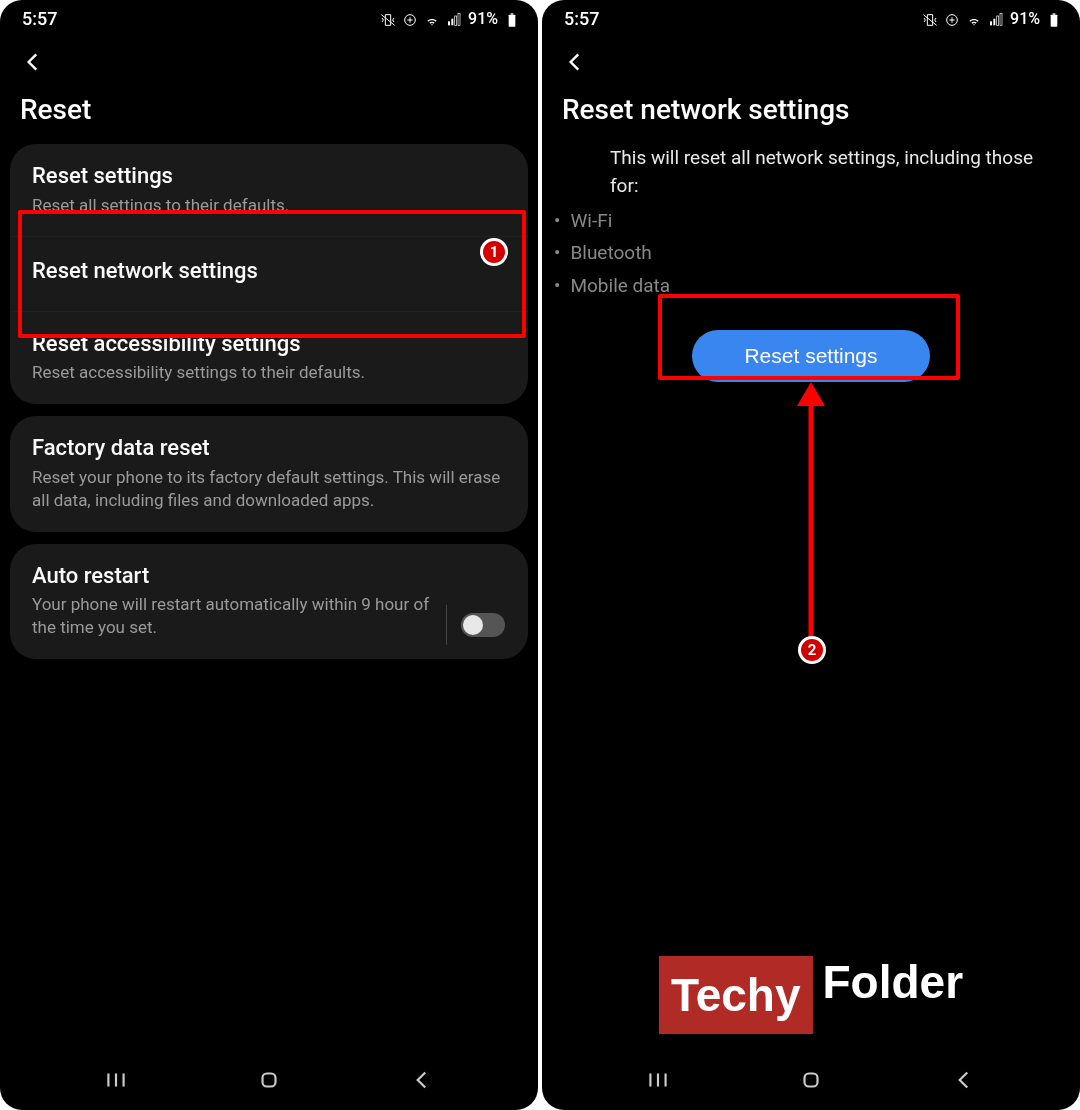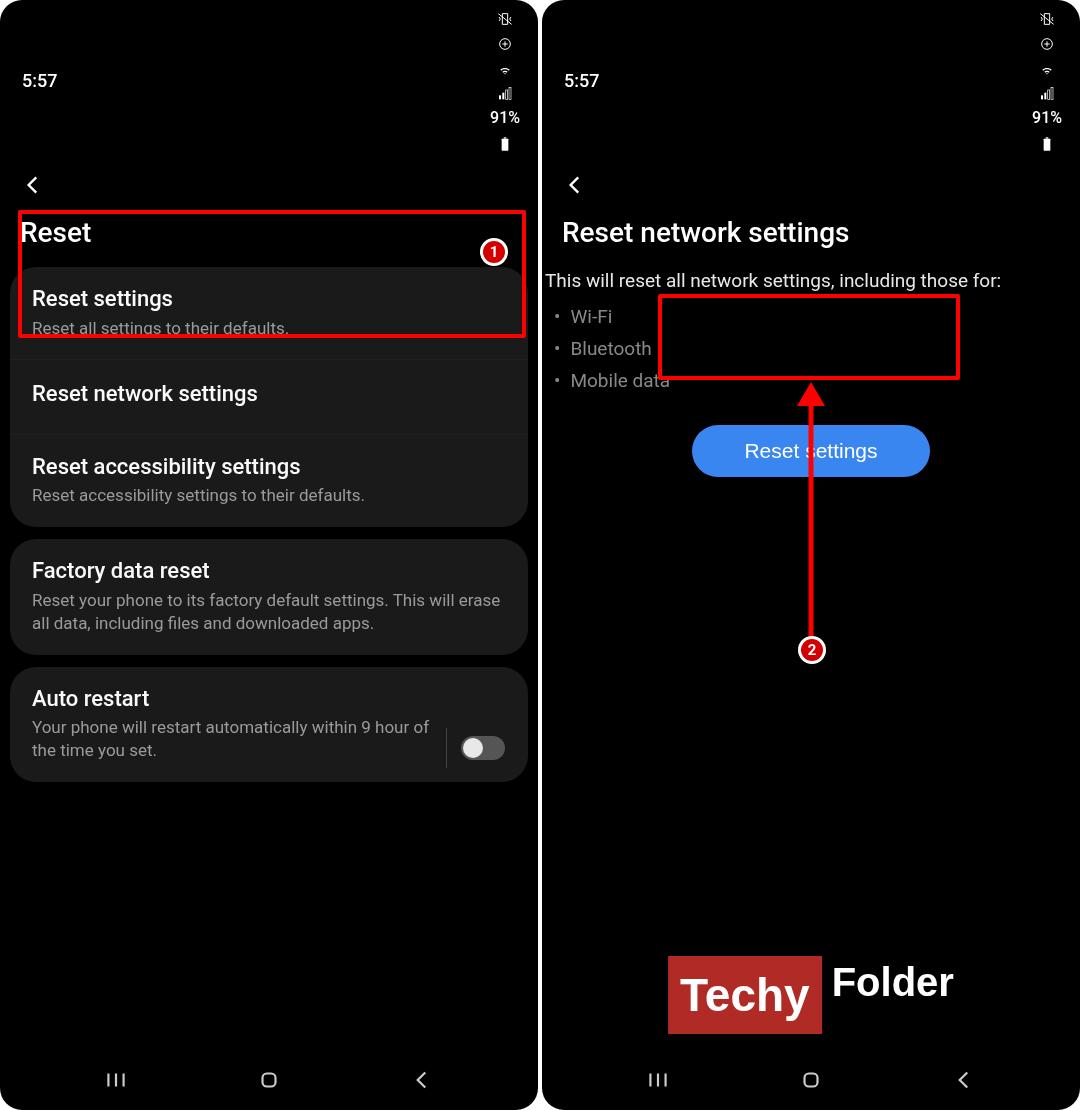--- a/index.html
+++ b/index.html
@@ -3,21 +3,21 @@
 <meta charset="utf-8">
 <style>
   * { box-sizing: border-box; margin: 0; padding: 0; }
   html, body { width: 1080px; height: 1110px; background: #fff; font-family: -apple-system, Roboto, Arial, sans-serif; }
   .canvas { display: flex; width: 1080px; height: 1082px; }
   .gap { width: 4px; background: #fff; }
   .phone { width: 538px; height: 1110px; background: #000; color: #fff; border-radius: 22px; position: relative; display: flex; flex-direction: column; overflow: hidden; }
 
   
   .status-bar { display: flex; justify-content: space-between; align-items: center; padding: 8px 18px 4px 22px; font-size: 18px; font-weight: 500; }
-  .status-right { display: flex; align-items: center; gap: 6px; font-size: 16px; flex-direction: column; }
+  .status-right { display: flex; align-items: center; gap: 6px; font-size: 16px; }
   .status-right .pct { font-size: 16px; }
 
   
   .header { display: flex; align-items: flex-start; gap: 18px; padding: 16px 20px 18px 20px; flex-direction: column; }
   .back-icon svg { width: 26px; height: 26px; display: block; }
   .header-title { font-size: 28px; font-weight: 500; }
 
   
   .content { flex: 1; padding: 0 10px; }
 
@@ -30,36 +30,36 @@
 
   .item-row { display: flex; align-items: flex-end; justify-content: space-between; gap: 10px; }
   .item-text { flex: 1; }
   .toggle-thumb { position: absolute; left: 2px; top: 2px; width: 22px; height: 22px; background: #ddd; border-radius: 50%; }
 
   
   .hl { position: absolute; border: 4px solid #ff0000; border-radius: 2px; pointer-events: none; }
   .badge { position: absolute; width: 28px; height: 28px; border-radius: 50%; background: #d40000; border: 3px solid #fff; color: #fff; font-weight: 700; font-size: 15px; display: flex; align-items: center; justify-content: center; pointer-events: none; }
 
   
-  .intro { padding: 0 3px; font-size: 19px; line-height: 1.45; color: #e8e8e8; }
+  .intro { padding: 0 28px; font-size: 19px; line-height: 1.45; color: #e8e8e8; margin-left: 40px; }
   .bullets { padding: 6px 12px; }
   .bullets .b { font-size: 19px; color: #888; line-height: 1.7; }
   .bullets .b::before { content: "\2022"; color: #888; margin-right: 10px; }
 
   .btn-wrap { display: flex; justify-content: center; margin-top: 22px; position: relative; }
   .reset-btn { background: #3a86f0; color: #fff; font-size: 21px; font-weight: 500; padding: 14px 52px; border: none; border-radius: 32px; }
 
   
   .arrow { position: absolute; left: 50%; transform: translateX(-50%); pointer-events: none; }
   .arrow svg { display: block; }
 
   
   .watermark { position: absolute; left: 50%; bottom: 76px; transform: translateX(-50%); display: flex; align-items: center; gap: 0; }
   .wm-red { background: #b02b26; color: #fff; font-size: 46px; font-weight: 700; padding: 12px 12px; font-family: Arial, sans-serif; margin-top: 26px; }
-  .wm-white { color: #fff; font-size: 40px; font-weight: 700; margin-left: 10px; font-family: Arial, sans-serif;}
+  .wm-white { color: #fff; font-size: 46px; font-weight: 700; margin-left: 10px; font-family: Arial, sans-serif;}
 
   
   .navbar { height: 52px; display: flex; justify-content: space-around; align-items: center; margin-top: auto; padding: 0 40px 8px 40px; }
   .nav-icon { color: #bbb; font-size: 22px; }
   .nav-icon svg { width: 26px; height: 26px; display: block; stroke: #ccc; }
 
   .status-icons svg { width: 16px; height: 16px; display: inline-block; vertical-align: middle; }
 </style>
 </head>
 <body>

